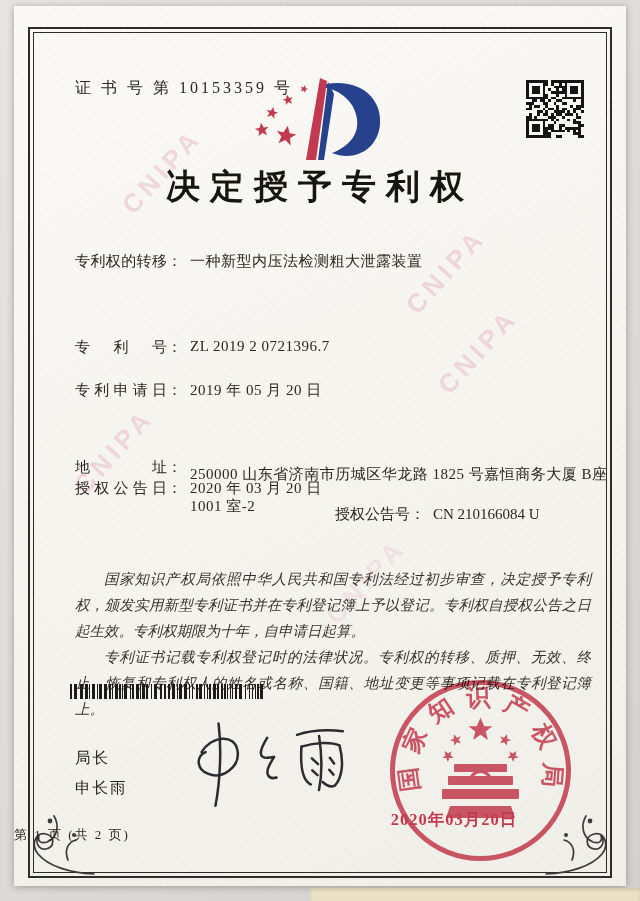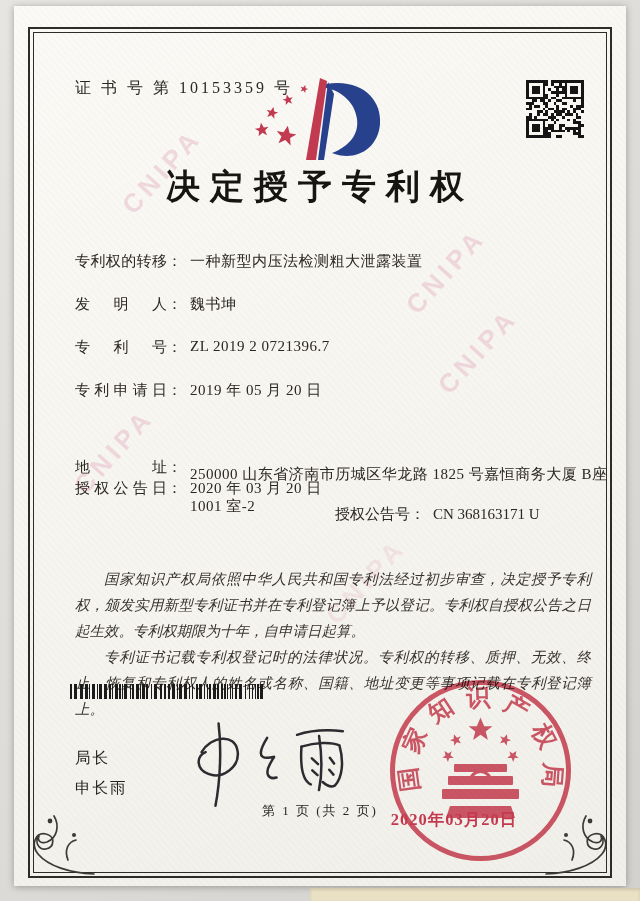--- a/index.html
+++ b/index.html
@@ -43,21 +43,21 @@
            line-height:26px; color:#37322b; font-style:italic; text-align:justify;margin-top:36px; }
   .paras p { text-indent:2em; }
   .barcode { position:absolute; left:56px; top:678px; height:15px; font-size:0; }
   .barcode span { display:inline-block; height:100%; background:#1b1b1b; }
   .signer { position:absolute; left:61px; font-family:Liberation Serif, serif;
             font-size:15.5px; color:#262420; letter-spacing:2px; }
   .sig-svg { position:absolute; left:150px; top:710px; }
   .seal { position:absolute; left:374px; top:672px; mix-blend-mode:multiply; }
   .seal-date { position:absolute; left:330px; top:803px; width:220px; text-align:center;
                color:#c4394e; font-size:16.5px; font-weight:700; letter-spacing:1px; }
-  .footer { position:absolute; left:0; top:796px; width:100%; text-align:center;
+  .footer { position:absolute; left:0; top:820px; width:100%; text-align:left;
             font-size:13px; color:#2b2823; letter-spacing:2px; }
   .flourish { position:absolute; bottom:-10px; width:74px; height:74px; }
   .flourish.l { left:-10px; }
   .flourish.r { right:-10px; transform:scaleX(-1); }
   .next-page { position:absolute; right:0; bottom:0; width:330px; height:13px;
                background:#eae0c4; box-shadow:inset 0 2px 3px rgba(0,0,0,.12); }
 </style>
 </head>
 <body>
 
@@ -554,37 +554,34 @@
       <i></i>
       <i class="on"></i>
       <i class="on"></i>
     </div>
 
   <div class="title">决定授予专利权</div>
 
   <div class="row" style="top:246px">
     <span class="lbl">专利权的转移</span><span class="col">：</span><span class="val">一种新型内压法检测粗大泄露装置</span>
   </div>
-  <div class="row" style="top:289px">
-    <span class="lbl">发明人</span><span class="col">：</span><span class="val">魏书坤</span>
-  </div>
   <div class="row" style="top:332px">
     <span class="lbl">专利号</span><span class="col">：</span><span class="val">ZL 2019 2 0721396.7</span>
   </div>
   <div class="row" style="top:375px">
     <span class="lbl">专利申请日</span><span class="col">：</span><span class="val">2019 年 05 月 20 日</span>
   </div>
   <div class="row" style="top:452px">
     <span class="lbl">地址</span><span class="col">：</span><span class="val wrap">250000 山东省济南市历城区华龙路 1825 号嘉恒商务大厦 B座 1001 室-2</span>
   </div>
   <div class="row" style="top:473px">
     <span class="lbl">授权公告日</span><span class="col">：</span><span class="val">2020 年 03 月 20 日</span>
   </div>
   <div class="pair2" style="top:499px">
-    <span>授权公告号</span><span>：</span><span class="val" style="margin-left:8px">CN 368163171 U</span>
+    <span>授权公告号</span><span>：</span><span class="val" style="margin-left:8px">CN 210166084 U</span>
   </div>
 
   <div class="paras">
     <p>国家知识产权局依照中华人民共和国专利法经过初步审查，决定授予专利权，颁发实用新型专利证书并在专利登记簿上予以登记。专利权自授权公告之日起生效。专利权期限为十年，自申请日起算。</p>
     <p>专利证书记载专利权登记时的法律状况。专利权的转移、质押、无效、终止、恢复和专利权人的姓名或名称、国籍、地址变更等事项记载在专利登记簿上。</p>
   </div>
 
   <div class="barcode"><span style="width:2px;margin-right:2px"></span><span style="width:3px;margin-right:3px"></span><span style="width:3px;margin-right:2px"></span><span style="width:3px;margin-right:1px"></span><span style="width:1px;margin-right:2px"></span><span style="width:3px;margin-right:2px"></span><span style="width:1px;margin-right:1px"></span><span style="width:3px;margin-right:2px"></span><span style="width:3px;margin-right:2px"></span><span style="width:2px;margin-right:1px"></span><span style="width:1px;margin-right:2px"></span><span style="width:3px;margin-right:1px"></span><span style="width:2px;margin-right:1px"></span><span style="width:1px;margin-right:1px"></span><span style="width:3px;margin-right:3px"></span><span style="width:1px;margin-right:1px"></span><span style="width:2px;margin-right:2px"></span><span style="width:3px;margin-right:1px"></span><span style="width:1px;margin-right:1px"></span><span style="width:3px;margin-right:1px"></span><span style="width:2px;margin-right:3px"></span><span style="width:1px;margin-right:2px"></span><span style="width:3px;margin-right:3px"></span><span style="width:2px;margin-right:2px"></span><span style="width:2px;margin-right:2px"></span><span style="width:2px;margin-right:2px"></span><span style="width:3px;margin-right:2px"></span><span style="width:1px;margin-right:1px"></span><span style="width:3px;margin-right:2px"></span><span style="width:3px;margin-right:2px"></span><span style="width:1px;margin-right:2px"></span><span style="width:1px;margin-right:3px"></span><span style="width:2px;margin-right:1px"></span><span style="width:3px;margin-right:2px"></span><span style="width:1px;margin-right:2px"></span><span style="width:1px;margin-right:1px"></span><span style="width:2px;margin-right:2px"></span><span style="width:3px;margin-right:1px"></span><span style="width:2px;margin-right:2px"></span><span style="width:2px;margin-right:1px"></span><span style="width:2px;margin-right:1px"></span><span style="width:1px;margin-right:2px"></span><span style="width:1px;margin-right:1px"></span><span style="width:1px;margin-right:2px"></span><span style="width:2px;margin-right:2px"></span><span style="width:3px;margin-right:3px"></span><span style="width:1px;margin-right:3px"></span><span style="width:1px;margin-right:2px"></span><span style="width:1px;margin-right:2px"></span><span style="width:1px;margin-right:1px"></span><span style="width:2px;margin-right:1px"></span><span style="width:3px;margin-right:2px"></span></div>
 
   <div class="signer" style="top:742px">局长</div>

